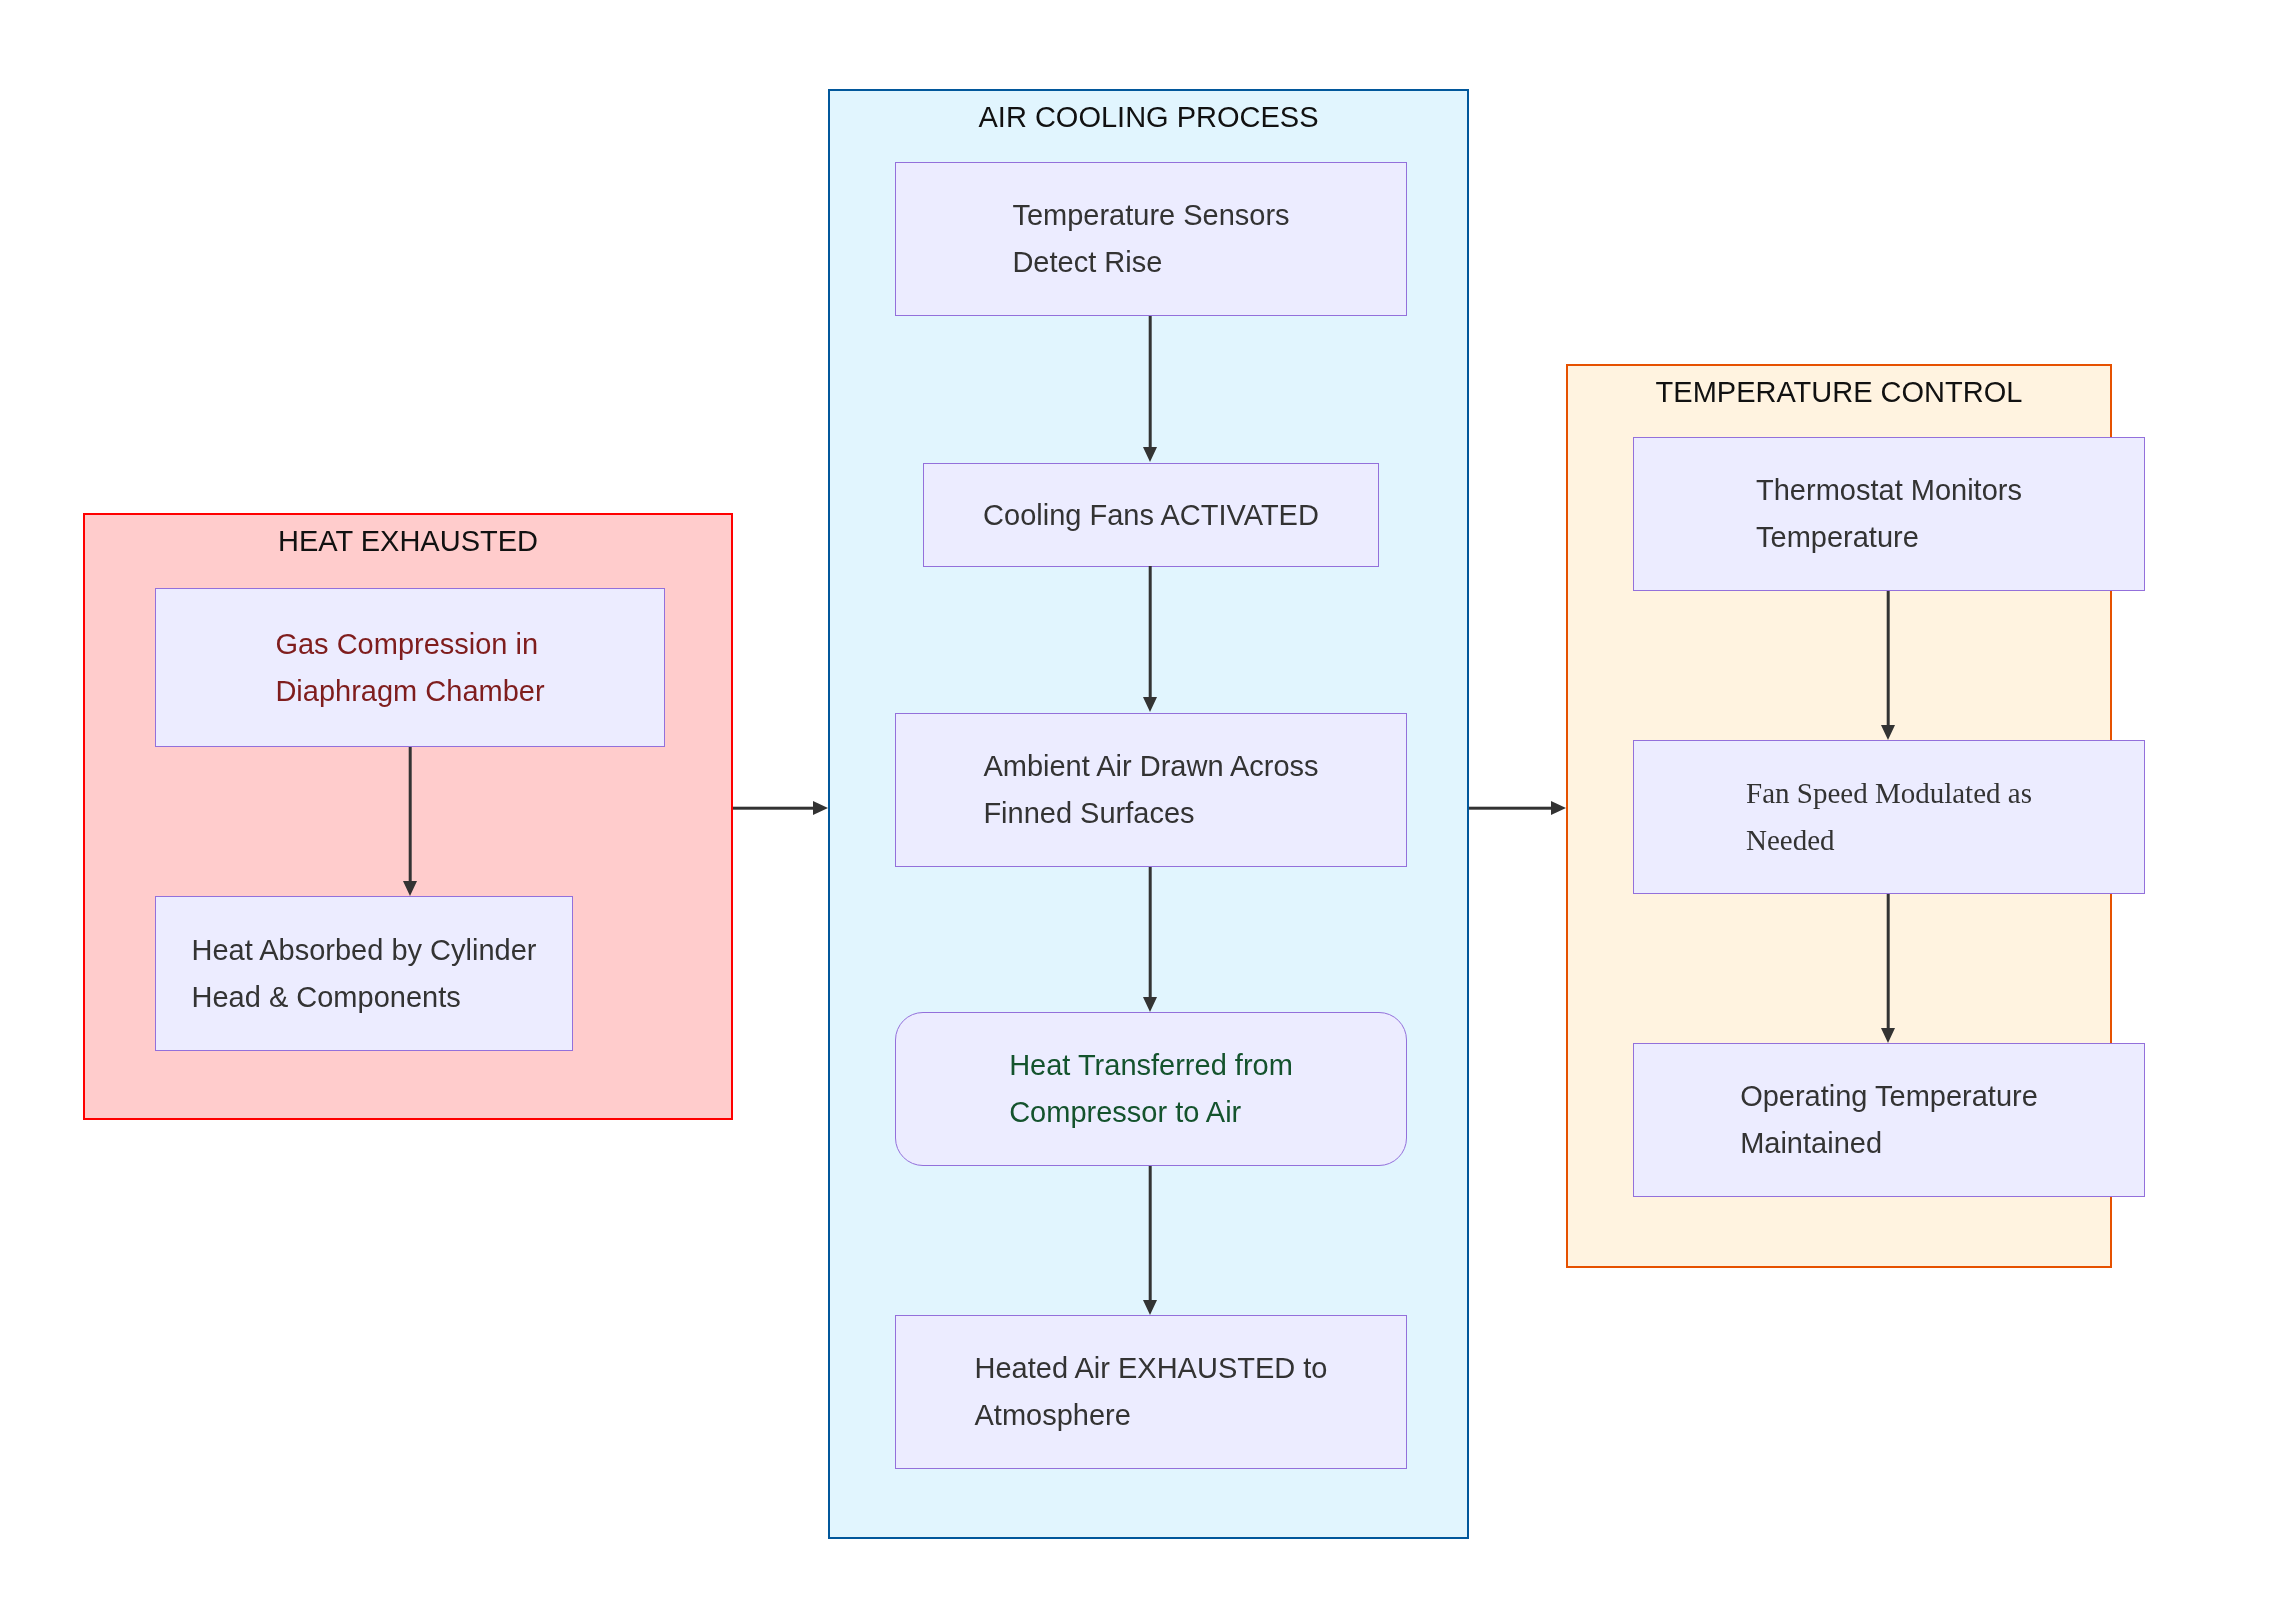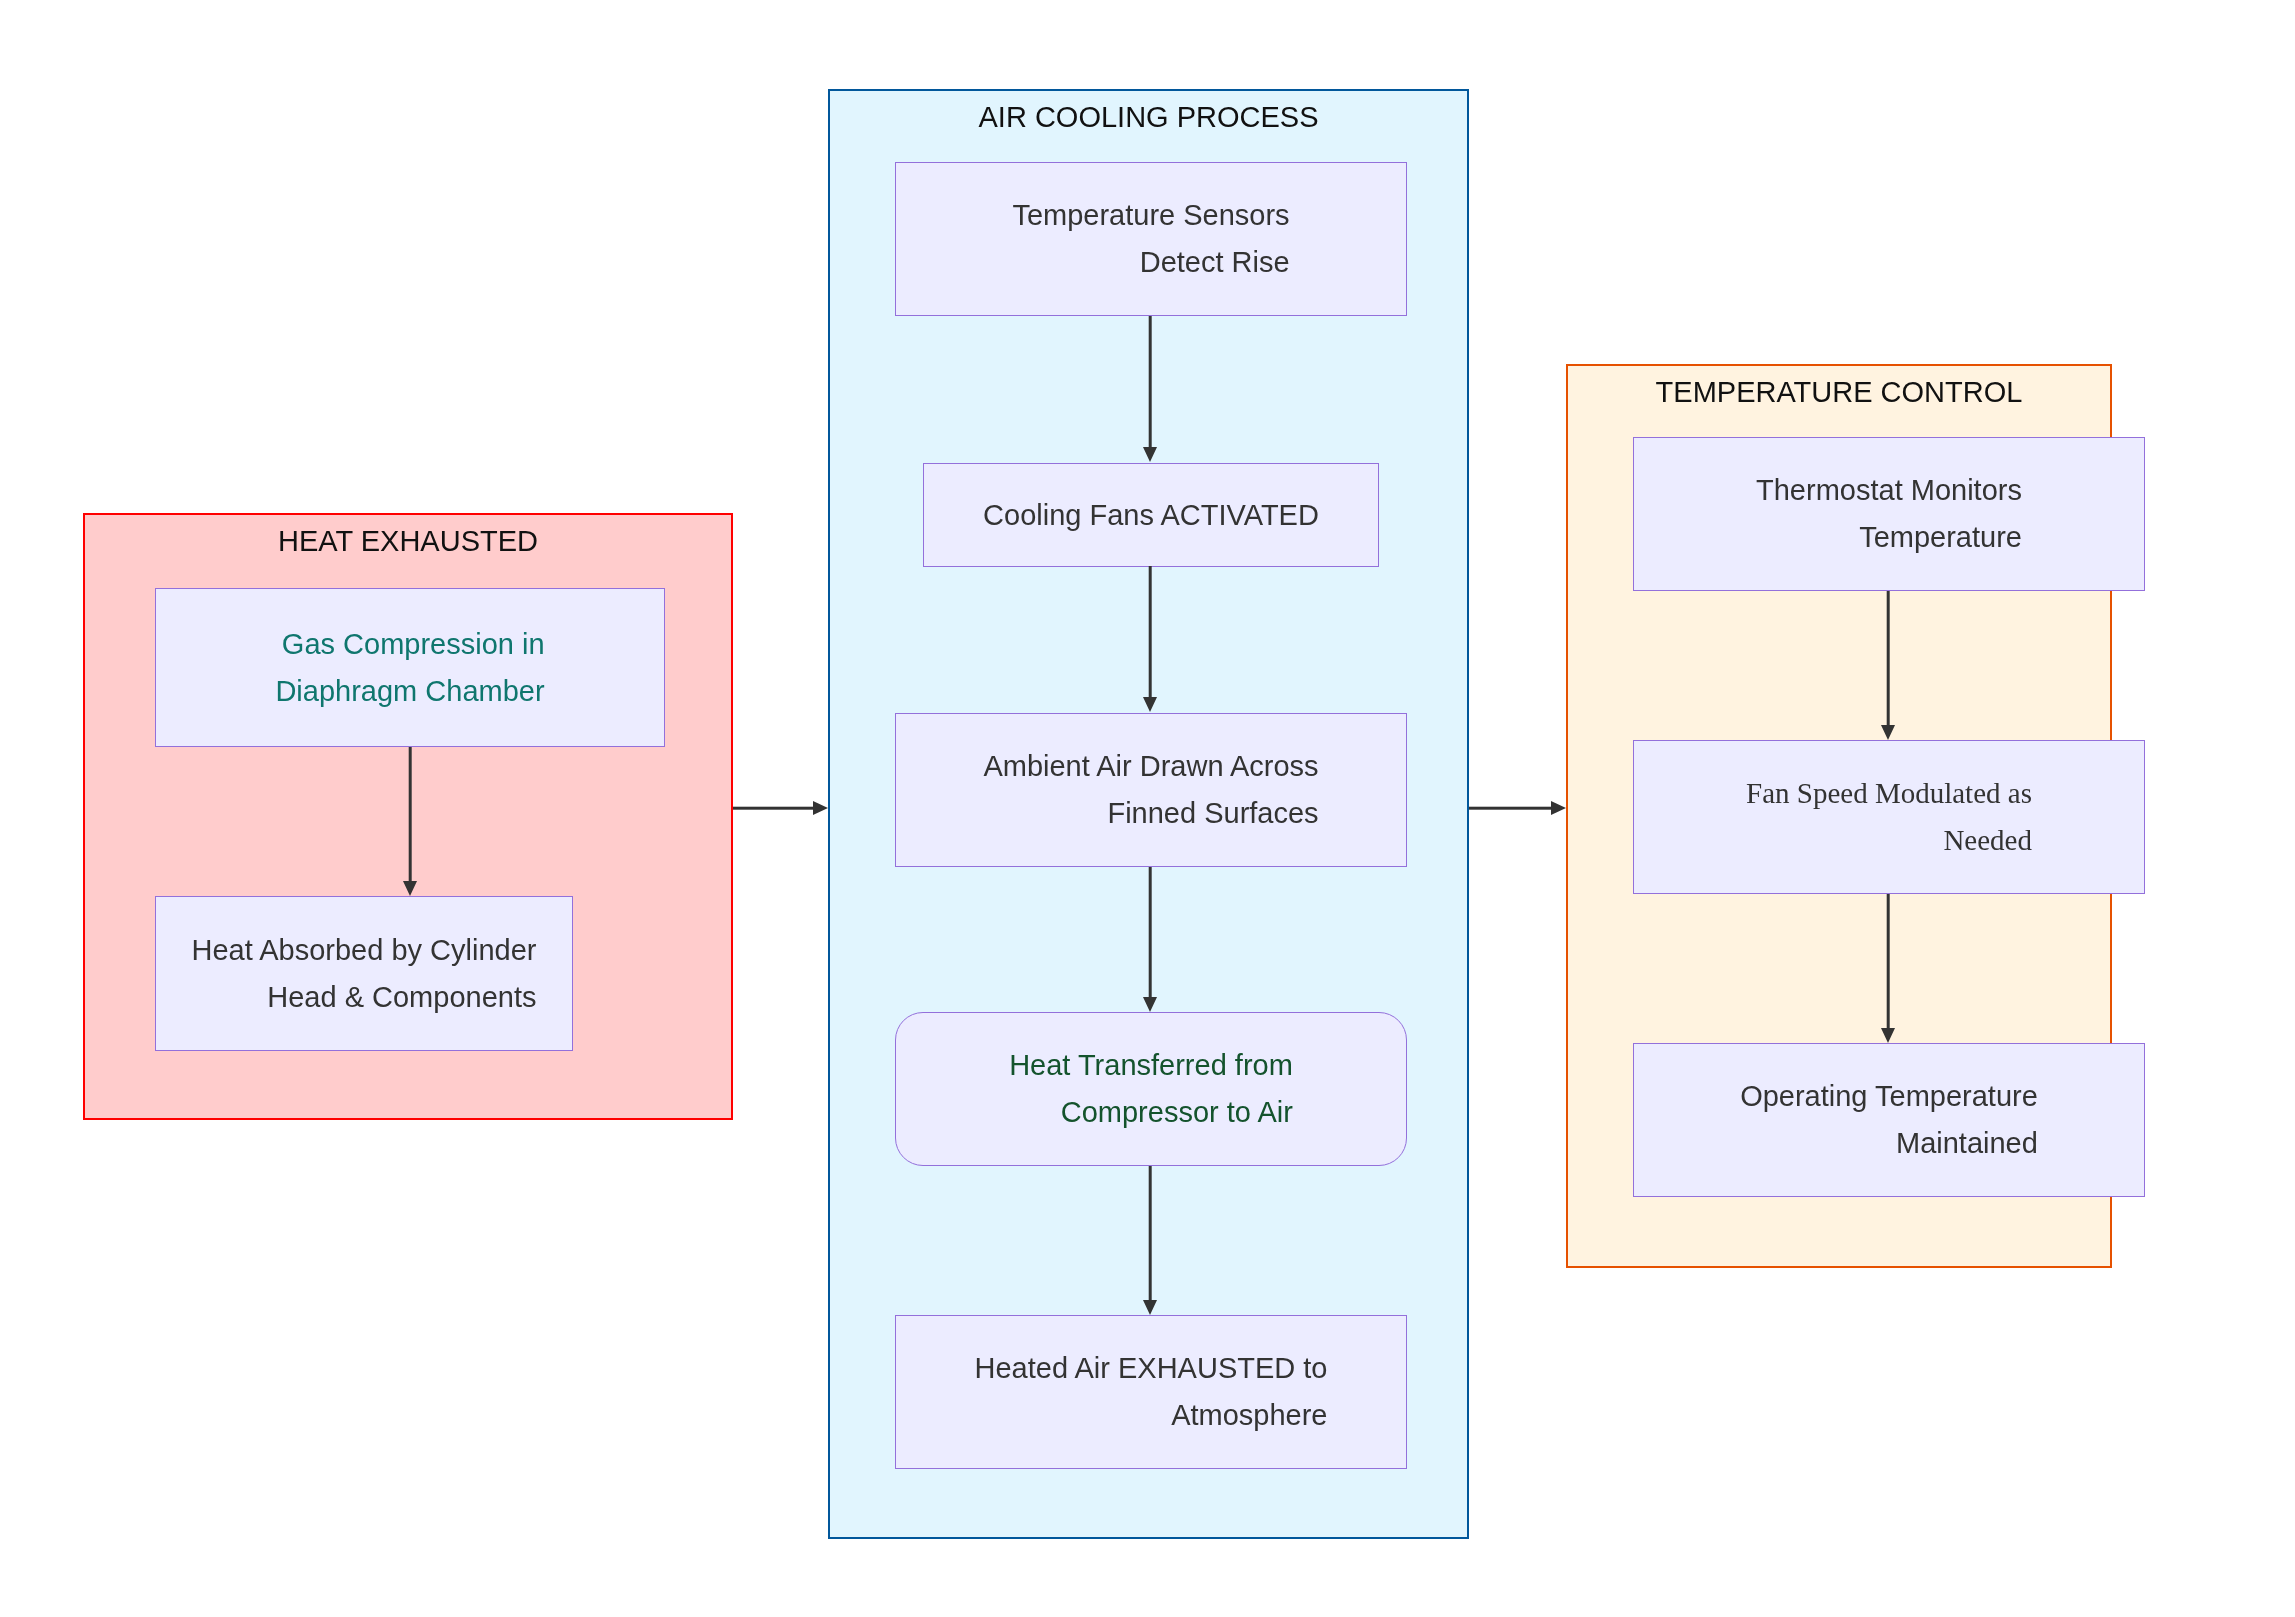--- a/index.html
+++ b/index.html
@@ -45,21 +45,21 @@
     position: absolute;
     box-sizing: border-box;
     border: 1.9px solid #9370DB;
     background: #ECECFF;
     color: #333333;
     font-size: 29px;
     line-height: 47px;
     display: flex;
     align-items: center;
     justify-content: center;
-    text-align: right;
+    text-align: left;
     white-space: pre-line;
   }
   
   #node-A1 { left: 70px; top: 73px;  width: 510px; height: 159px; }
   #node-A2 { left: 70px; top: 381px;  width: 418px; height: 155px; }
   
   #node-B1 { left: 65px; top: 71px;  width: 512px; height: 154px; }
   #node-B2 { left: 93px; top: 372px;  width: 456px; height: 104px; }
   #node-B3 { left: 65px; top: 622px;  width: 512px; height: 154px; }
   #node-B4 { left: 65px; top: 921px; width: 512px; height: 154px; }
@@ -123,21 +123,21 @@
   #arr-heat-cooling    { left: 733px; top: 801px; width: 95px; }
   #arr-cooling-control { left: 1469px; top: 801px; width: 97px; }
 </style>
 </head>
 <body>
 
 <div class="canvas">
 
   <section class="cluster" id="sec-heat" style="background: rgb(255, 204, 204); border-color: rgb(255, 0, 0);">
     <div class="cluster-title">HEAT EXHAUSTED</div>
-    <div class="node" id="node-A1" style="background: rgb(236, 236, 255); border-color: rgb(147, 112, 219); color: #0f766e;">Gas Compression in
+    <div class="node" id="node-A1" style="background: rgb(236, 236, 255); border-color: rgb(147, 112, 219); color: #7f1d1d;">Gas Compression in
 Diaphragm Chamber</div>
     <div class="arrow arrow-v" id="arr-A1-A2">
       <div class="shaft"></div>
       <div class="head"></div>
     </div>
     <div class="node" id="node-A2" style="background: rgb(236, 236, 255); border-color: rgb(147, 112, 219); color: rgb(51, 51, 51);">Heat Absorbed by Cylinder
 Head &amp; Components</div>
   </section>
 
   <section class="cluster" id="sec-cooling" style="background: rgb(225, 245, 254); border-color: rgb(1, 87, 155);">

